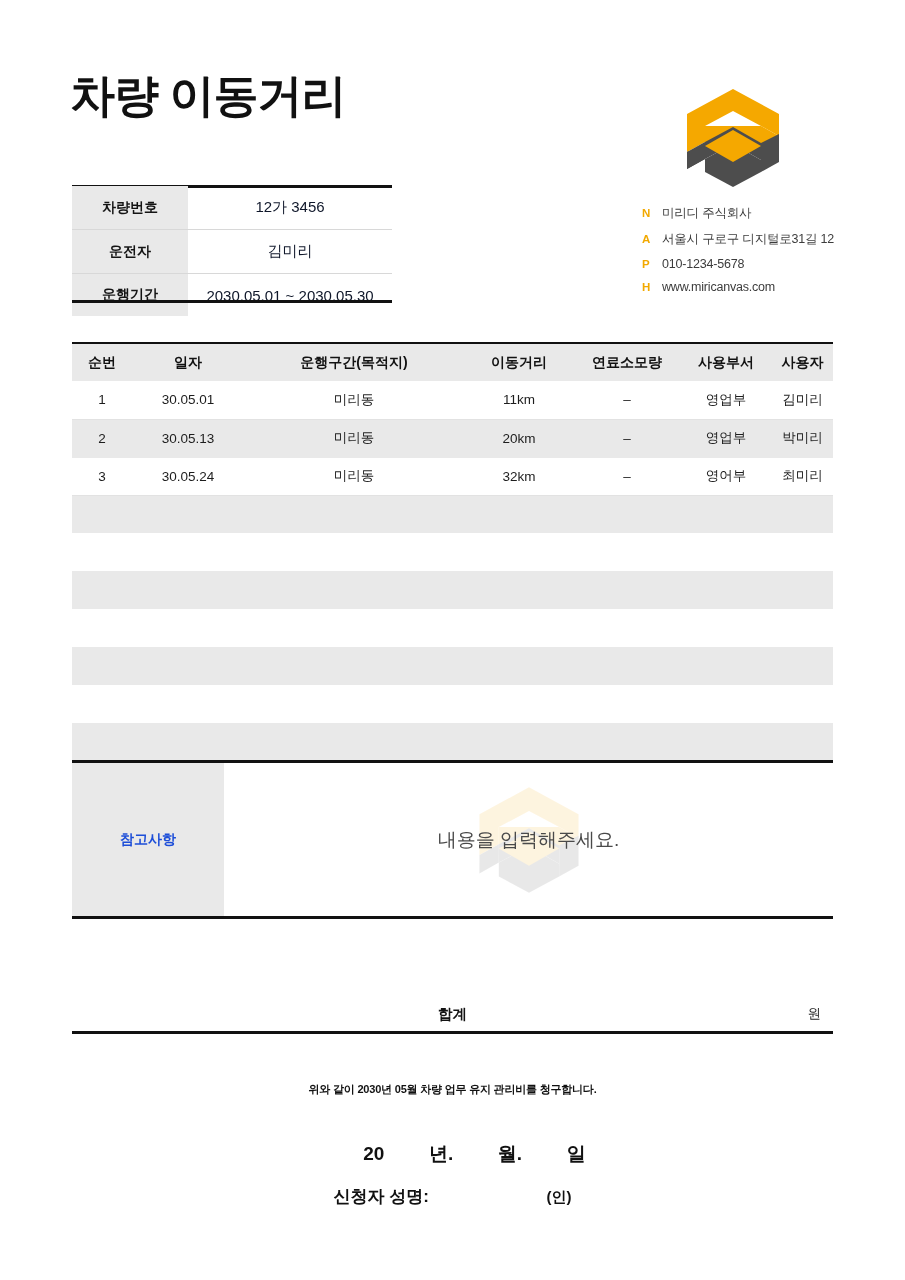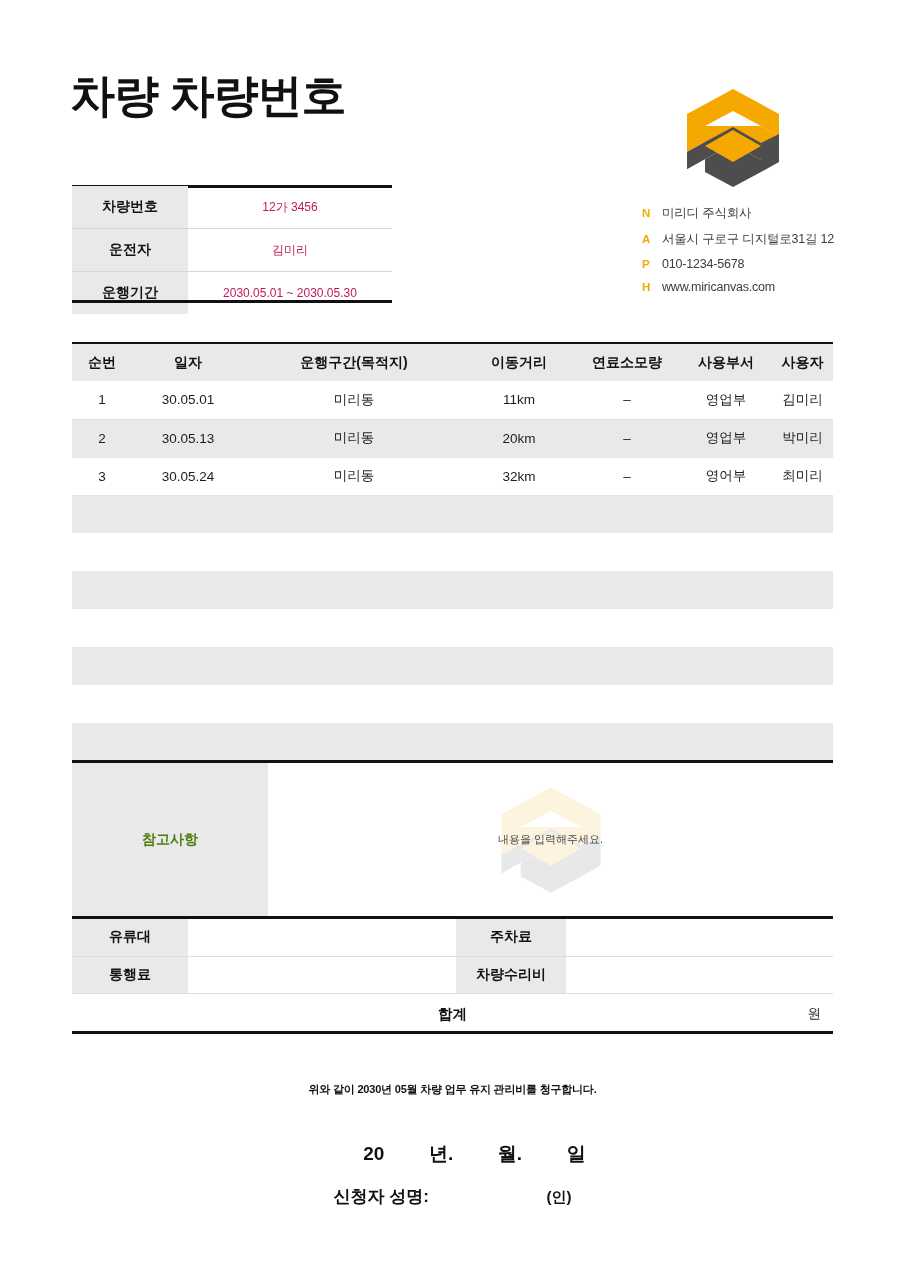--- a/index.html
+++ b/index.html
@@ -77,21 +77,21 @@
     border-bottom: 1px solid #d8d8d8;
     padding: 12px;
   }
   .info-table tr:last-child td { border-bottom: none; }
   .info-table td.k {
     width: 116px;
     background: #e9e9e9;
     font-weight: bold;
     color: #141414;
   }
-  .info-table td.v { color: #be185d; font-size: 12px; }
+  .info-table td.v { color: #0f172a; font-size: 15px; }
   .rule-top-info {
     position: absolute; left: 72px; top: 185px;
     width: 320px; height: 2.5px; background: #111;
   }
   .rule-bot-info {
     position: absolute; left: 72px; top: 300px;
     width: 320px; height: 2.5px; background: #111;
   }
 
   
@@ -131,33 +131,33 @@
   col.c-dept { width: 92px; }
   col.c-user { width: 61px; }
 
   
   .notes {
     position: absolute; left: 72px; top: 763px;
     width: 761px; height: 153px;
     display: flex;
   }
   .notes-label {
-    width: 196px;
+    width: 152px;
     background: #e9e9e9;
     display: flex; align-items: center; justify-content: center;
-    font-size: 14px; font-weight: bold; color: #4d7c0f;
+    font-size: 14px; font-weight: bold; color: #1d4ed8;
   }
   .notes-body {
     flex: 1;
     position: relative;
     background: #ffffff;
     display: flex; align-items: center; justify-content: center;
   }
   .notes-placeholder {
-    font-size: 11px;
+    font-size: 19px;
     color: #4a4a4a;
     position: relative;
     z-index: 2;
   }
   .notes-watermark {
     position: absolute;
     left: 50%; top: 50%;
     transform: translate(-50%, -50%);
     width: 112px; height: 112px;
     opacity: 0.12;
@@ -226,21 +226,21 @@
     font-size: 17px; font-weight: bold; color: #111;
   }
   .sign-line .gap { display: inline-block; width: 108px; }
   .sign-line .seal { font-size: 15px; font-weight: bold; }
 </style>
 </head>
 <body>
 
 <div class="page">
 
-  <div class="doc-title">차량 차량번호</div>
+  <div class="doc-title">차량 이동거리</div>
 
   <div class="logo-wrap">
     <svg viewBox="0 0 104 104" xmlns="http://www.w3.org/2000/svg">
 
       <polygon points="6,28 52,3 52,25 24,40 24,56 6,66" fill="#F5A800"></polygon>
 
       <polygon points="52,3 98,28 98,50 80,40 80,40 52,25" fill="#F5A800"></polygon>
 
       <polygon points="24,40 80,40 98,50 98,50 80,60 24,60" fill="#F5A800"></polygon>
 
@@ -441,44 +441,20 @@
           <polygon points="6,66 24,56 24,73 6,83" fill="#4D4D4D"></polygon>
           <polygon points="24,73 52,58 80,74 80,86 52,101 24,86" fill="#4D4D4D"></polygon>
           <polygon points="24,60 52,44 80,60 52,76" fill="#F5A800"></polygon>
         </svg>
       </div>
       <div class="notes-placeholder">내용을 입력해주세요.</div>
     </div>
   </div>
   <div class="rule-notes-bot"></div>
 
-  <div class="fee-wrap">
-    <table class="fee-table">
-      <colgroup>
-          <col class="f-l1">
-          <col class="f-v1">
-          <col class="f-l2">
-          <col class="f-v2">
-        </colgroup>
-      <tbody>
-        <tr>
-          <td class="lbl">유류대</td>
-          <td class="val"></td>
-          <td class="lbl">주차료</td>
-          <td class="val"></td>
-        </tr>
-        <tr>
-          <td class="lbl">통행료</td>
-          <td class="val"></td>
-          <td class="lbl">차량수리비</td>
-          <td class="val"></td>
-        </tr>
-      </tbody>
-    </table>
-  </div>
 
   <div class="total-row">
     <div class="total-label">합계</div>
     <div class="total-unit">원</div>
   </div>
   <div class="rule-total-bot"></div>
 
   <div class="claim-line">위와 같이  2030년 05월 차량 업무 유지 관리비를 청구합니다.</div>
 
   <div class="date-line">

